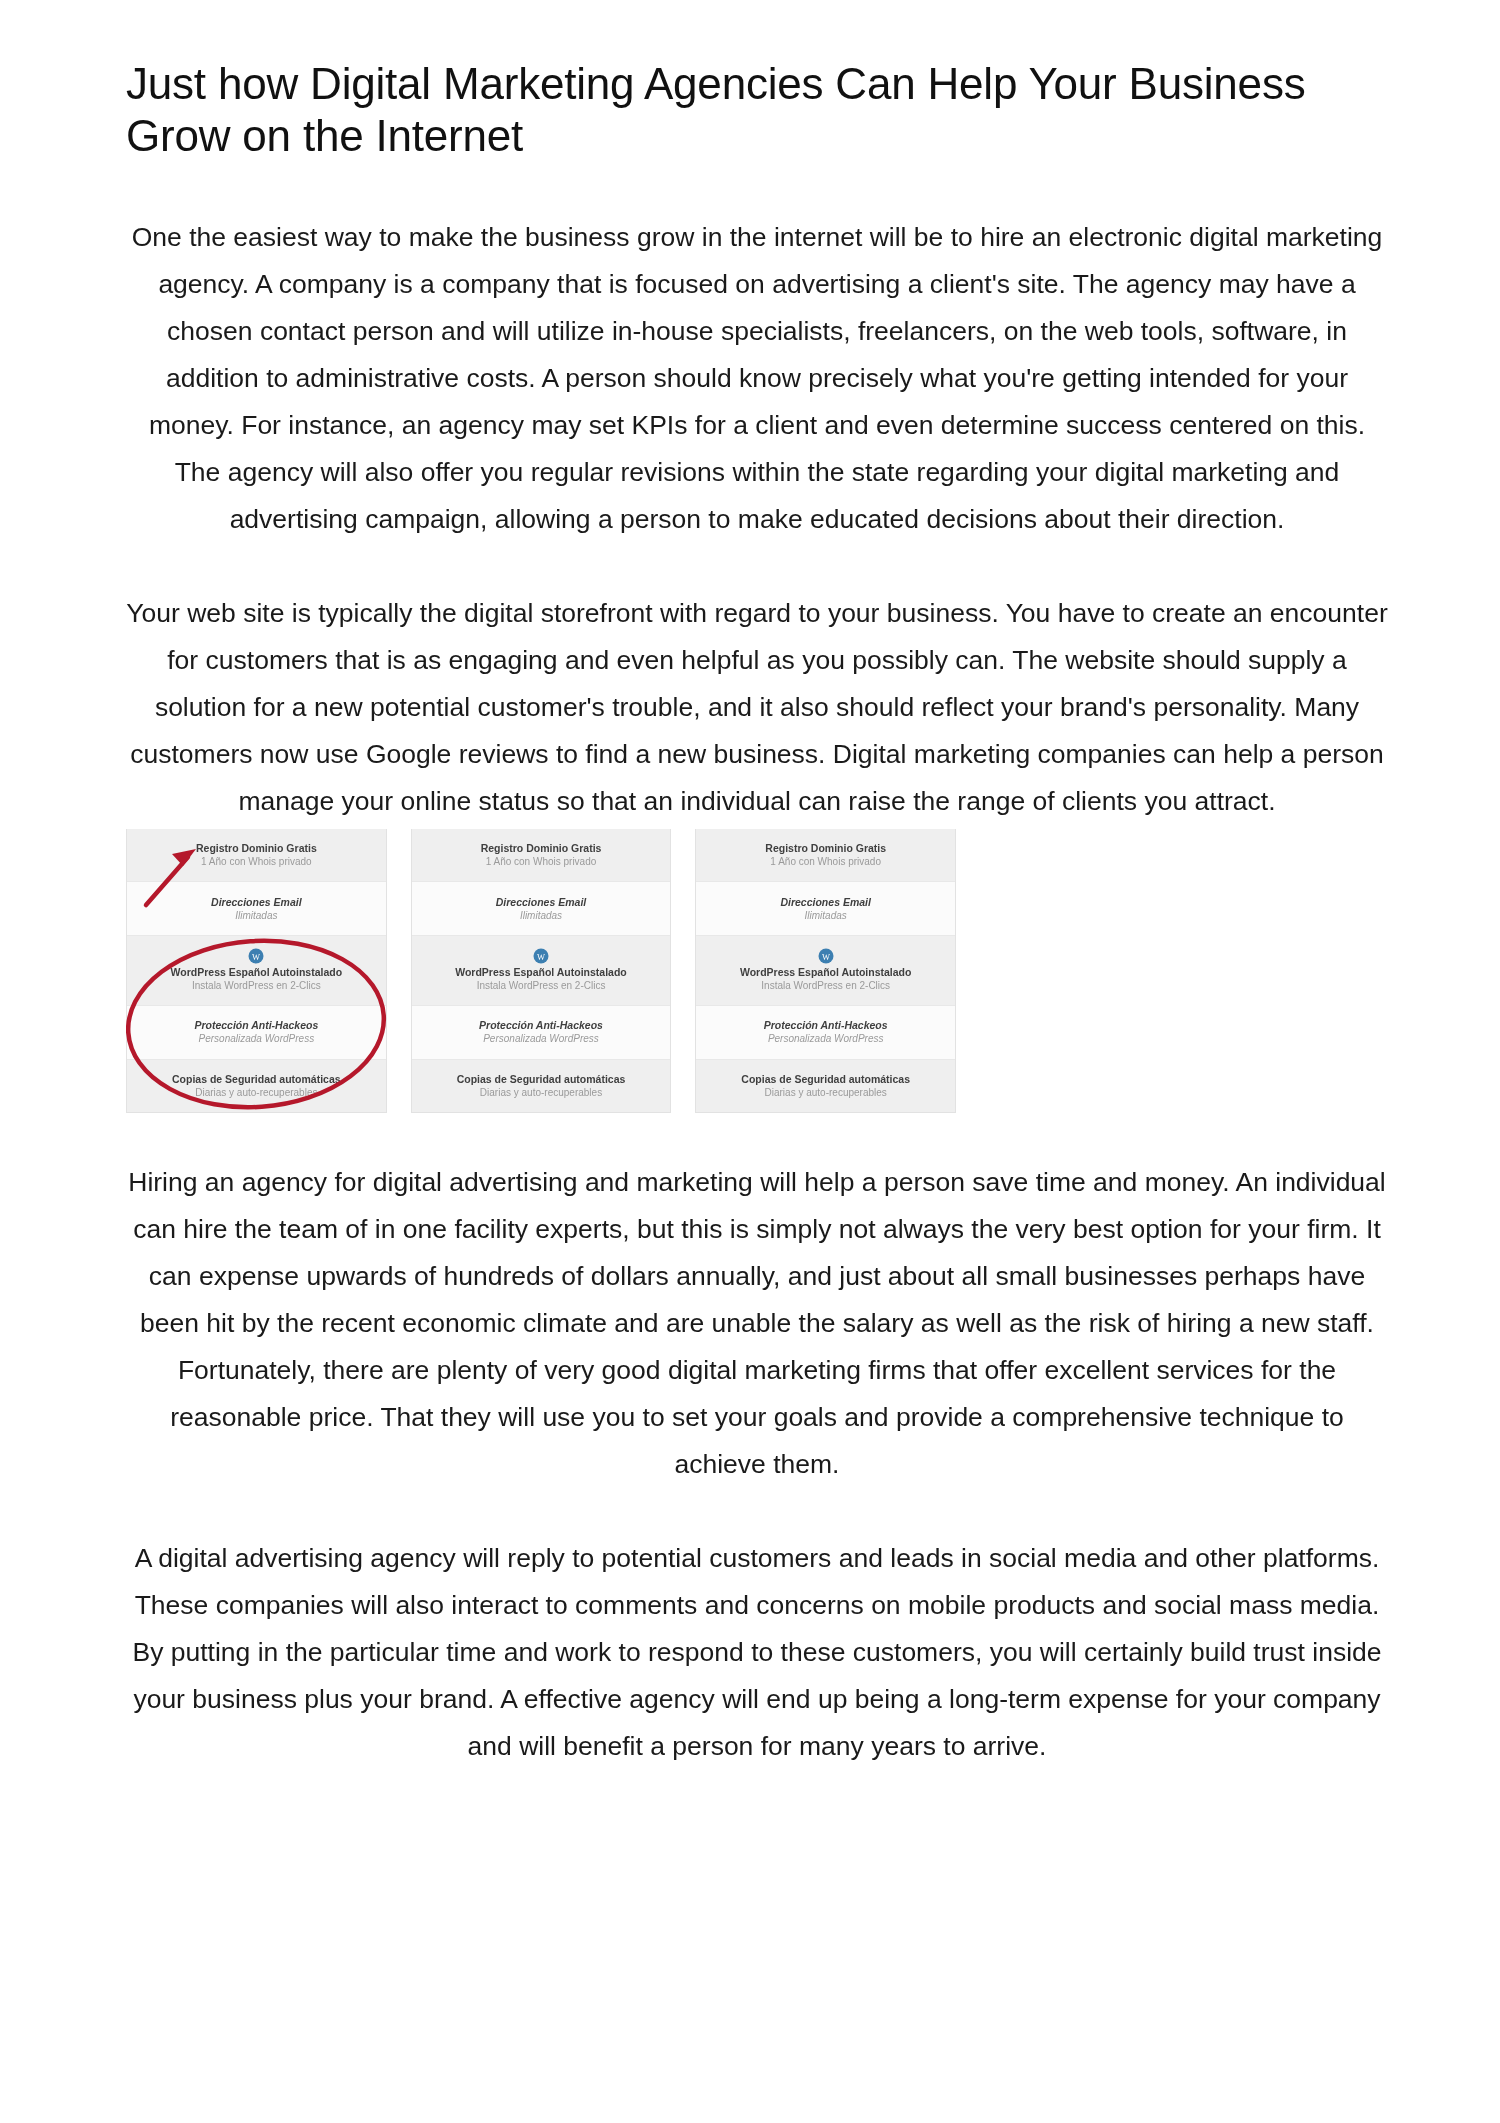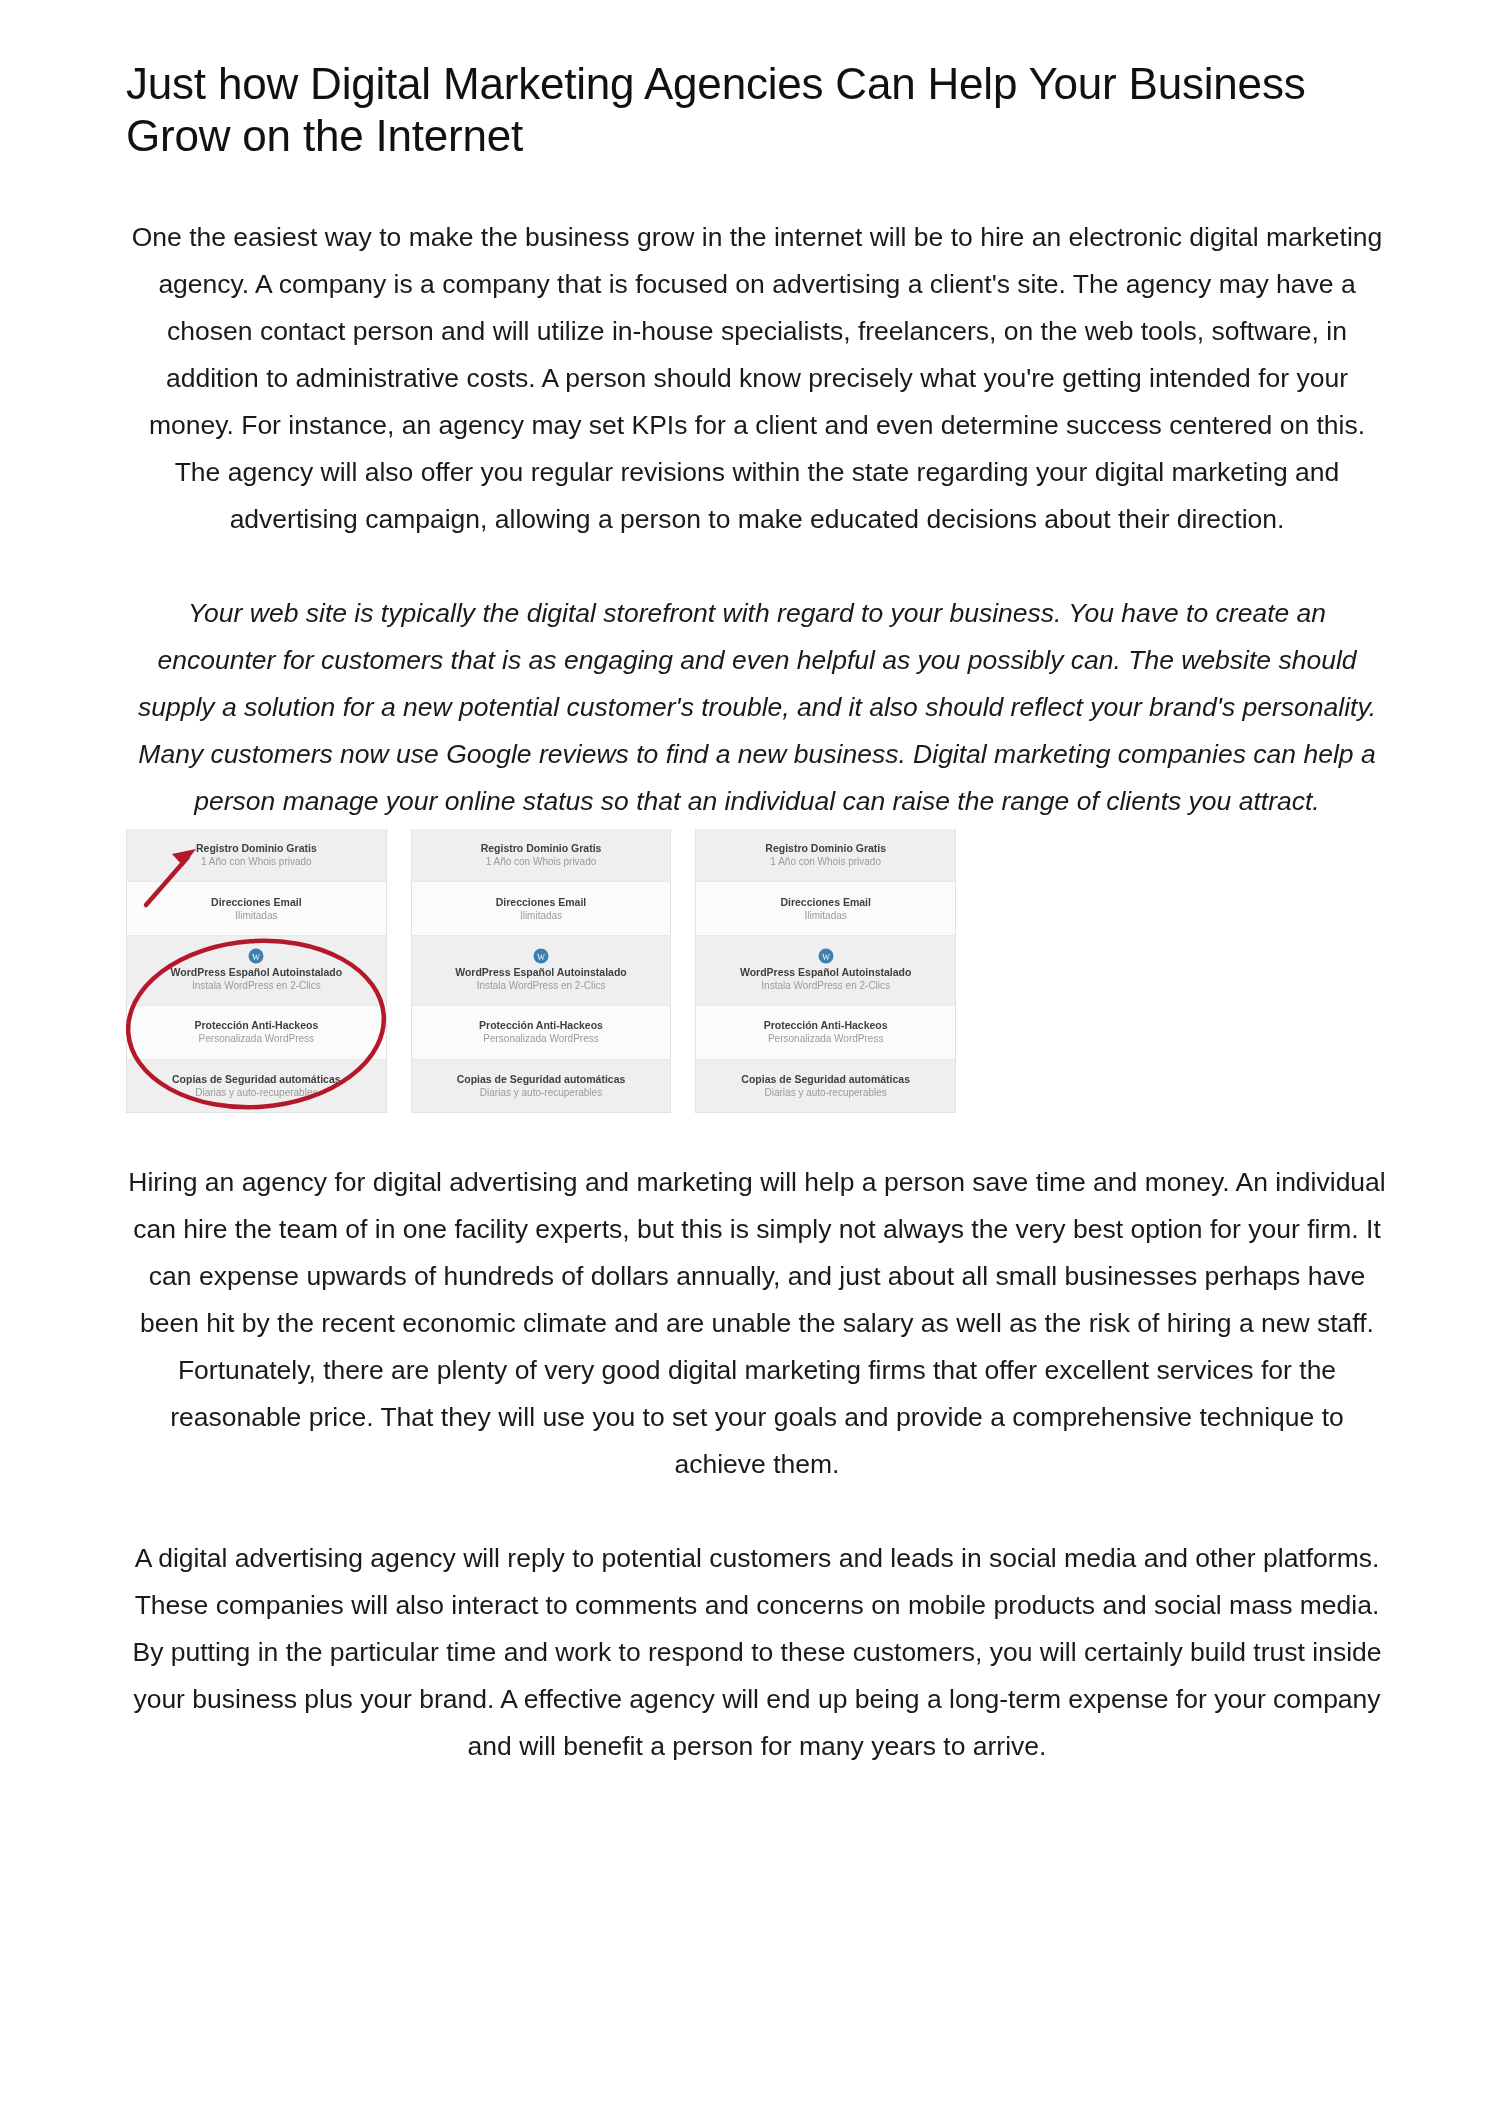--- a/index.html
+++ b/index.html
@@ -46,21 +46,20 @@
     font-size: 26.5px;
     line-height: 47px;
     color: #1a1a1a;
     margin: 0 0 47px 0;
     font-weight: 400;
     text-align: center;
   }
 
   .para.tight-before-figure {
     margin-bottom: 0;
-    font-style: italic;
   }
 
   
   .figure {
     position: relative;
     width: 830px;
     height: 284px;
     margin: 4px 9px 46px 0;
     background: #ffffff;
     overflow: hidden;
@@ -91,21 +90,21 @@
     flex-direction: column;
     align-items: center;
     justify-content: center;
     padding: 3px 6px;
     border-bottom: 1px solid #e8e8e8;
     box-sizing: border-box;
   }
   .card-row:last-child { border-bottom: none; }
 
   .card-row.shaded { background: #efefef; }
-  .card-row.plain  { background: #fbfbfb; }
+  .card-row.plain  { background: #fbfbfb; font-style: italic; }
 
   .row-title {
     font-size: 10.5px;
     font-weight: bold;
     color: #3f3f3f;
     line-height: 14px;
     text-align: center;
     white-space: nowrap;
   }
   .row-sub {

